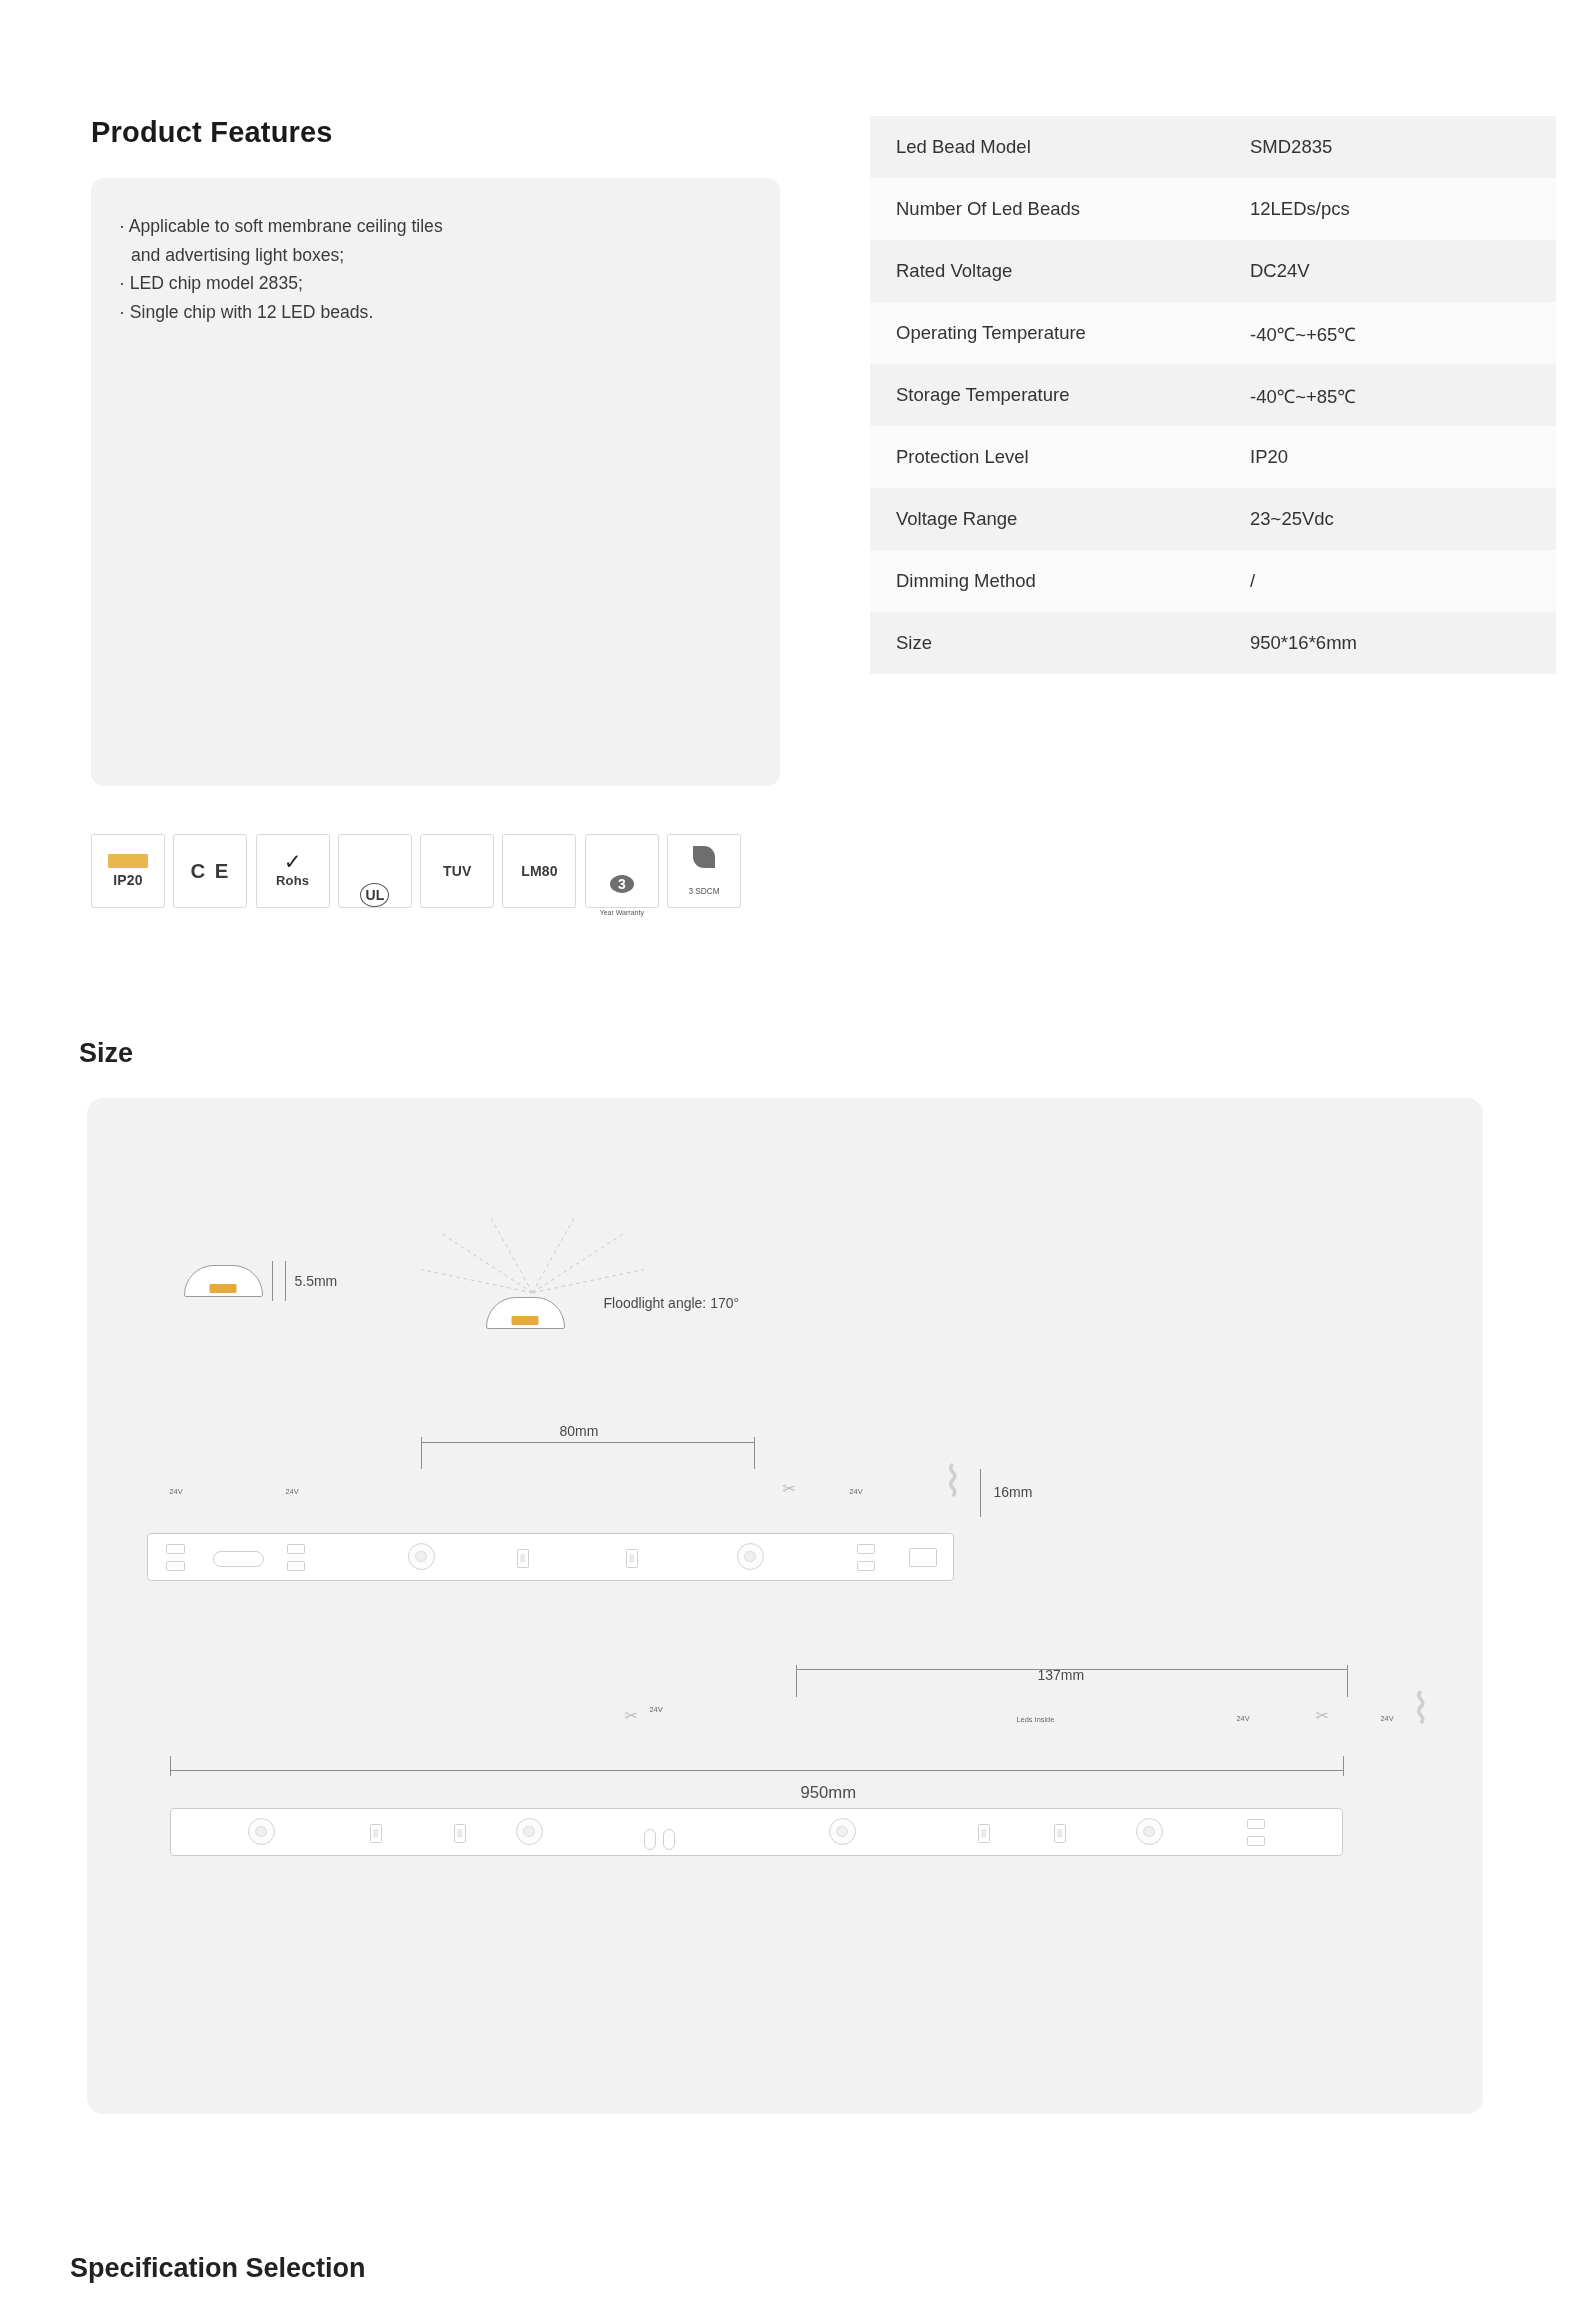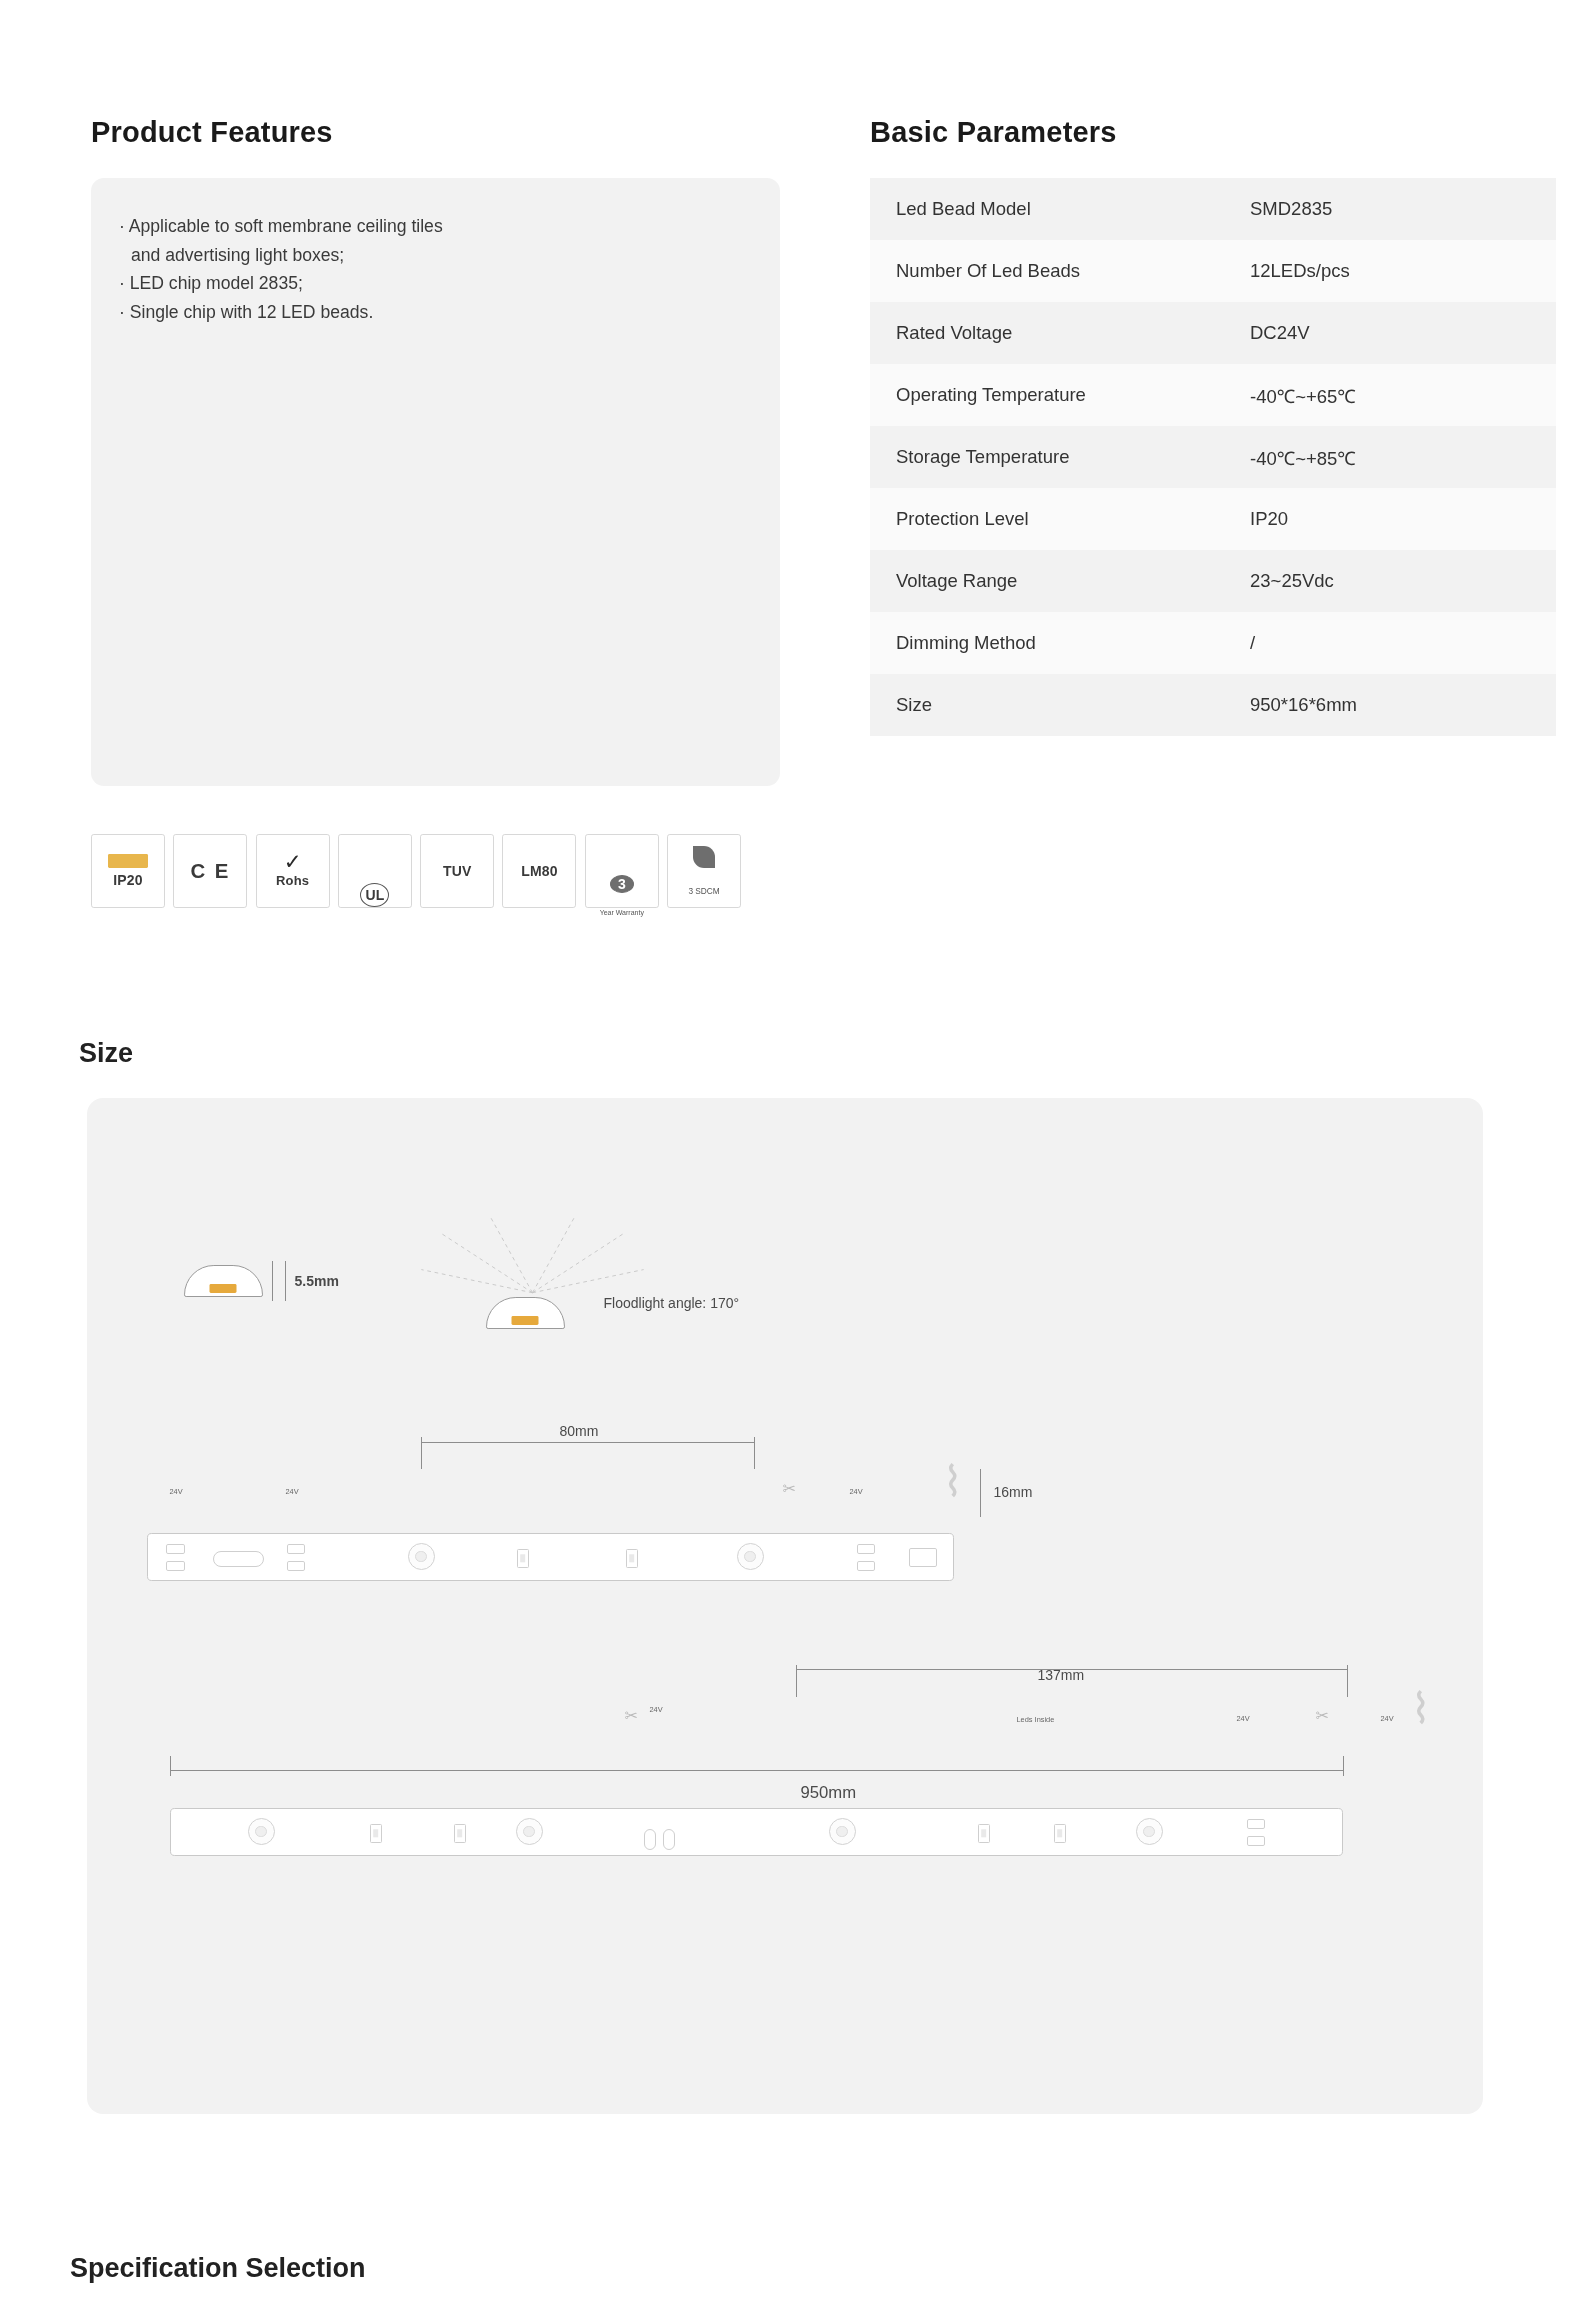--- a/index.html
+++ b/index.html
@@ -194,21 +194,20 @@
       <div class="sec-title">Product Features</div>
       <div class="feature-box">
         <div class="feature-line">· Applicable to soft membrane ceiling tiles</div>
         <div class="feature-line indent">and advertising light boxes;</div>
         <div class="feature-line">· LED chip model 2835;</div>
         <div class="feature-line">· Single chip with 12 LED beads.</div>
       </div>
     </div>
 
     <div class="col-right">
-      <div class="sec-title">Basic Parameters</div>
       <table class="param-table">
         <colgroup>
             <col class="k">
             <col class="v">
           </colgroup>
         <tbody>
           <tr>
             <td>Led Bead Model</td>
             <td class="val">SMD2835</td>
           </tr>
@@ -295,21 +294,21 @@
   <div class="size-sec">
     <div class="size-title">Size</div>
 
     <div class="size-box">
 
       <div class="abs lens" style="left:97px; top:167px;">
         <div class="chip"></div>
       </div>
       <div class="abs vtick" style="left:185px; top:163px; height:40px;"></div>
       <div class="abs vtick" style="left:198px; top:163px; height:40px;"></div>
-      <div class="abs lbl" style="left:208px; top:175px;font-weight:bold;">5.5mm</div>
+      <div class="abs lbl" style="left:208px; top:175px;">5.5mm</div>
 
       <div class="abs lens" style="left:399px; top:167px;">
         <div class="chip"></div>
       </div>
       <svg class="abs" style="left:325px; top:116px;" width="241" height="88" viewBox="0 0 520 190">
         <g stroke="#c7c7c7" stroke-width="2" stroke-dasharray="8 8" fill="none">
           <line x1="260" y1="170" x2="20" y2="120"></line>
           <line x1="260" y1="170" x2="60" y2="40"></line>
           <line x1="260" y1="170" x2="170" y2="8"></line>
           <line x1="260" y1="170" x2="350" y2="8"></line>

